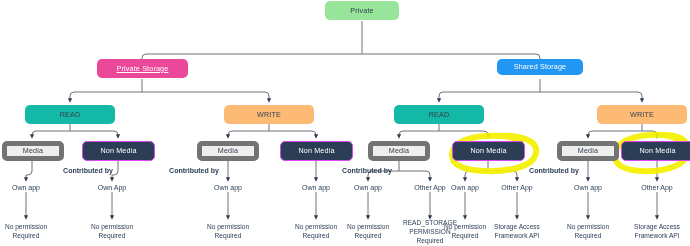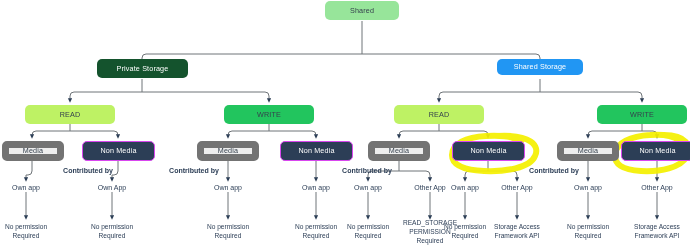--- a/index.html
+++ b/index.html
@@ -17,25 +17,25 @@
     box-sizing:border-box;
     display:flex;align-items:center;justify-content:center;
     text-align:center;
     border-radius:5px;
     font-size:7.2px;
     letter-spacing:.15px;
     line-height:1.1;
     white-space:nowrap;
   }
   .n-storage{background:#97e59a;color:#35404d;}
-  .n-private{background:#14532d;color:#ffffff;}
+  .n-private{background:#ec4899;color:#ffffff;text-decoration:underline;}
   .n-shared{background:#2196f3;color:#ffffff;}
-  .n-read{background:#bef264;color:#35404d;}
-  .n-write{background:#22c55e;color:#35404d;}
-  .n-media{background:#eeeeee;color:#35404d;border:7px solid #737373;}
+  .n-read{background:#14b8a6;color:#35404d;}
+  .n-write{background:#fdba74;color:#35404d;}
+  .n-media{background:#eeeeee;color:#35404d;border:5px solid #737373;}
   .n-nonmedia{background:#2c3e56;color:#ffffff;border:1px solid #d946ef;}
 
   .lbl{
     position:absolute;
     color:#2c3e56;
     font-size:7px;
     line-height:9.5px;
     text-align:center;
     white-space:pre-line;
     transform:translateX(-50%);
@@ -120,21 +120,21 @@
   <g fill="none" stroke="#f5f000" stroke-width="6" stroke-linecap="round" stroke-linejoin="round" opacity="0.92">
     <path d="M497,136 C531,134 540,146 535,156 C530,168 505,172 484,171
              C462,170 452,165 452,155 C452,144 466,137 486,136
              C502,135 514,137 521,141"></path>
     <path d="M664,135 C686,135 692,146 687,156 C681,168 660,172 641,171
              C622,170 614,164 615,154 C616,143 631,136 650,135
              C663,134 673,136 679,140"></path>
   </g>
 </svg>
 
-<div class="node n-storage" style="left:325px;top:1px;width:74px;height:19px;">Shared</div>
+<div class="node n-storage" style="left:325px;top:1px;width:74px;height:19px;">Private</div>
 
 <div class="node n-private" style="left:97px;top:59px;width:91px;height:19px;">Private Storage</div>
 
 <div class="node n-shared" style="left:497px;top:59px;width:86px;height:16px;">Shared Storage</div>
 
 <div class="node n-read" style="left:25px;top:105px;width:90px;height:19px;">READ</div>
 
 <div class="node n-write" style="left:224px;top:105px;width:90px;height:19px;">WRITE</div>
 
 <div class="node n-read" style="left:394px;top:105px;width:90px;height:19px;">READ</div>

